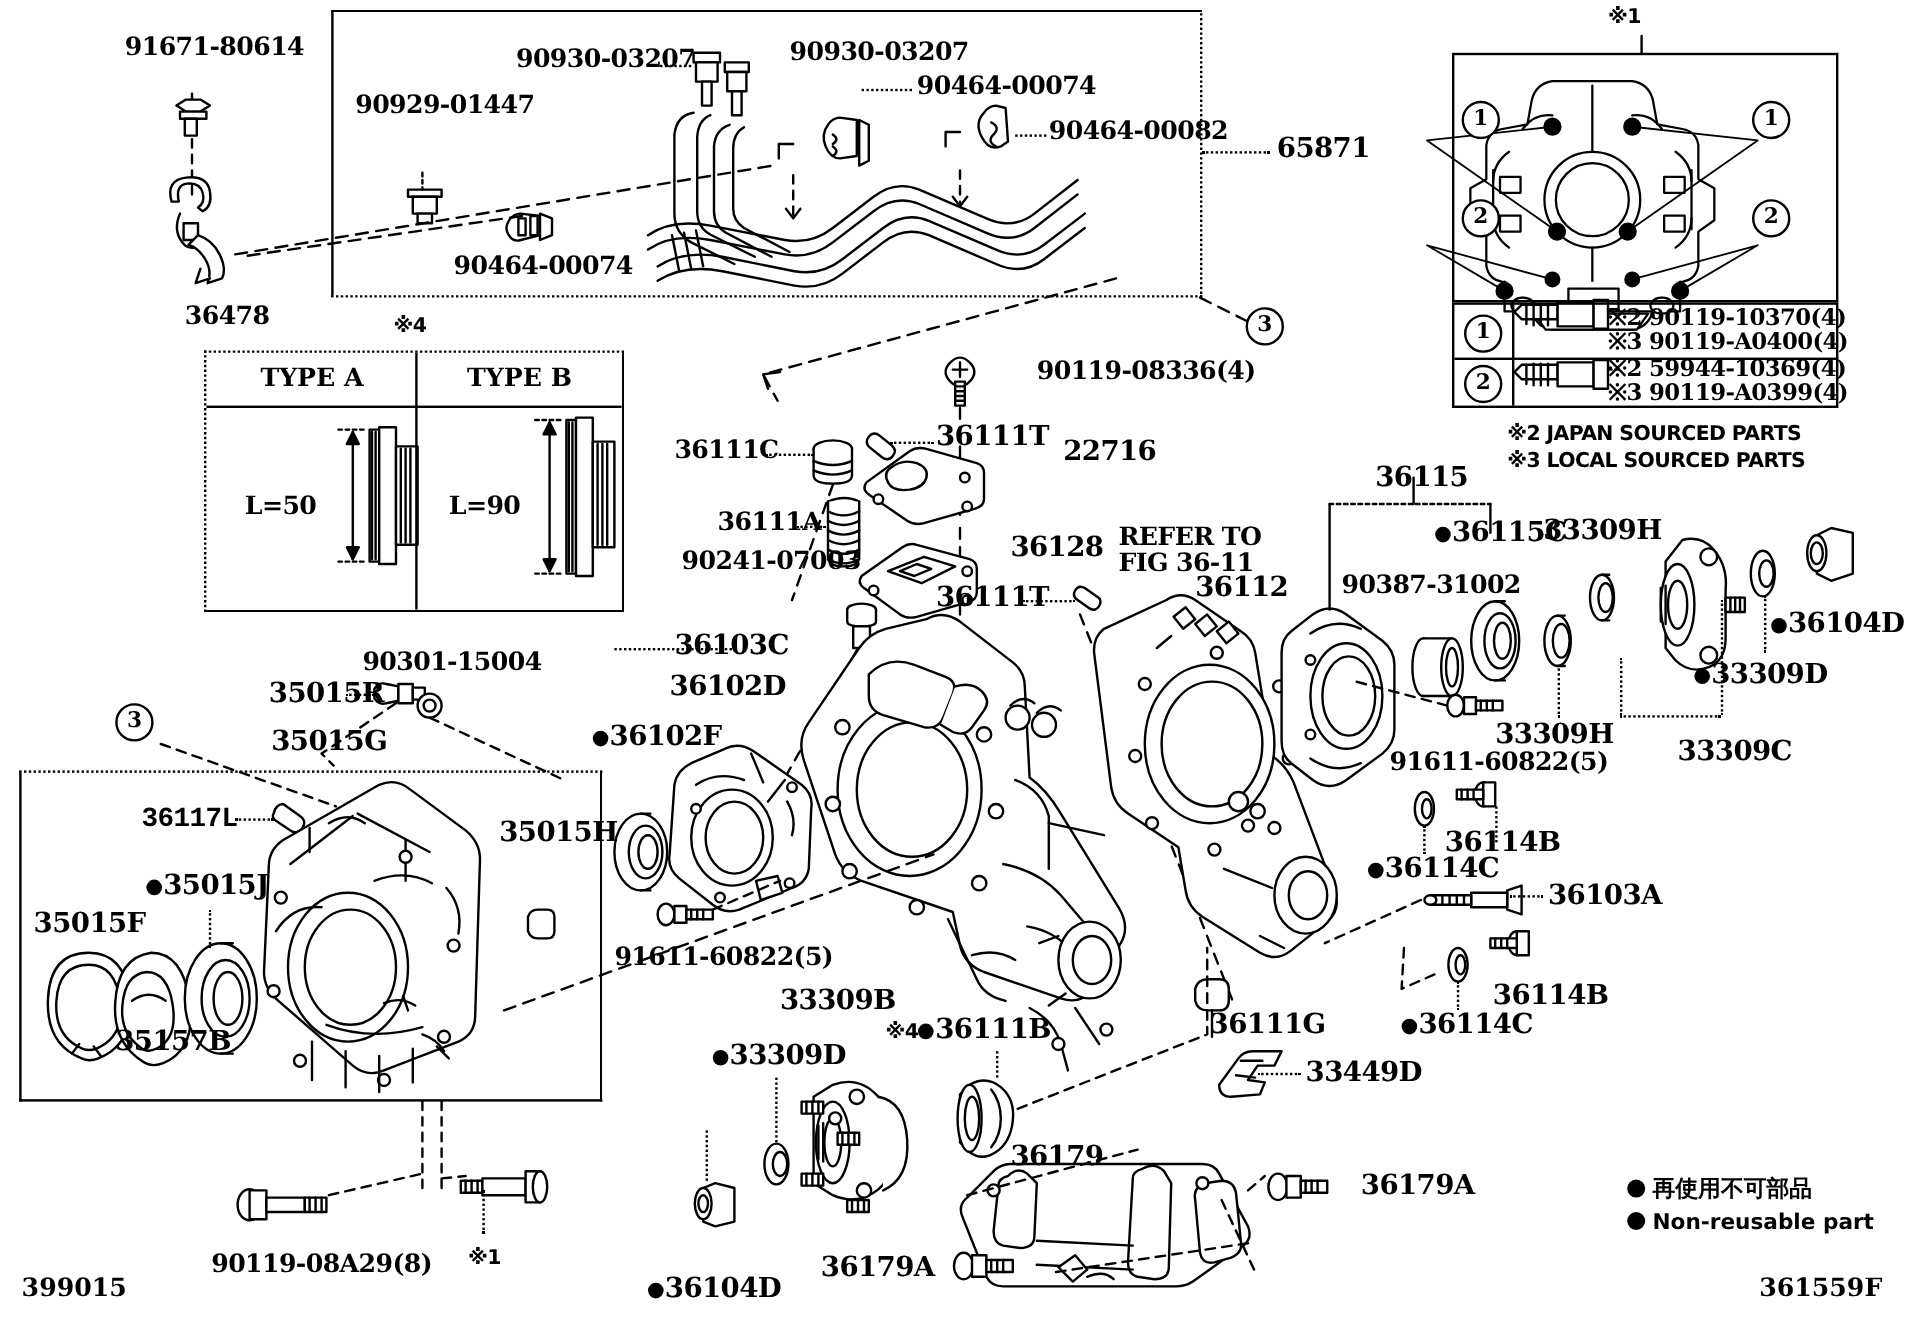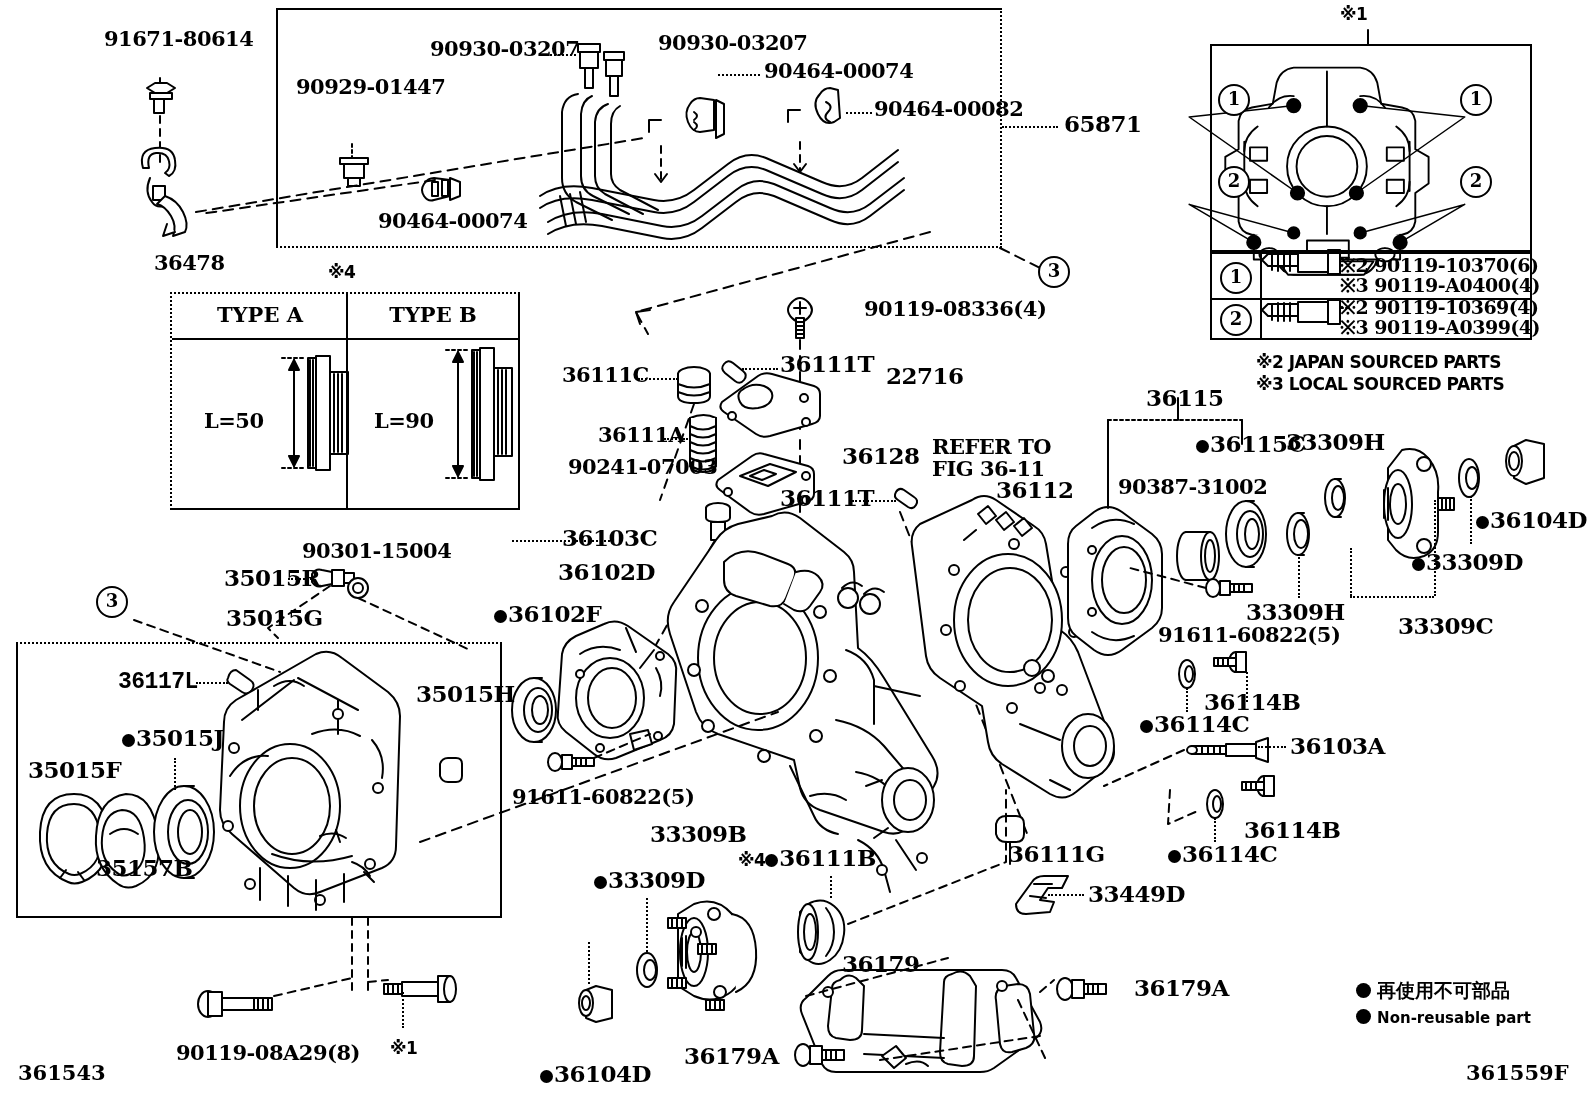--- a/index.html
+++ b/index.html
@@ -24,21 +24,21 @@
   .circnum{position:absolute;width:28px;height:28px;border:2px solid #000;
            border-radius:50%;text-align:center;line-height:25px;font-size:18px;
            font-weight:bold;font-family:"DejaVu Serif",serif;background:#fff;}
 
   .svgwrap{position:absolute;left:0;top:0;width:1592px;height:1099px;
            pointer-events:none;}
   .typecell{position:absolute;text-align:center;font-weight:bold;font-size:21px;}
   .footcode{position:absolute;font-weight:bold;font-size:21px;
             font-family:"DejaVu Serif",serif;}
   .jp{font-family:"DejaVu Sans",sans-serif;font-weight:bold;font-size:19px;}
-  .nru{font-family:"DejaVu Sans",sans-serif;font-weight:bold;font-size:15px;}
+  .nru{font-family:"DejaVu Sans",sans-serif;font-weight:bold;font-size:18px;}
   .srcnote{font-family:"DejaVu Sans",sans-serif;font-weight:bold;font-size:17px;}
   .tbl{position:absolute;border:2px solid #000;box-sizing:border-box;}
 </style>
 </head>
 <body>
 
 <div id="stage">
 
   <svg class="svgwrap" viewBox="0 0 1592 1099" xmlns="http://www.w3.org/2000/svg">
     <g fill="none" stroke="#000" stroke-width="2" stroke-linejoin="round" stroke-linecap="round">
@@ -786,33 +786,33 @@
   <div class="lbl srcnote" style="left:390px;top:1040px;">※1</div>
 
   <div class="typecell" style="left:174px;top:302px;width:172px;">TYPE A</div>
   <div class="typecell" style="left:348px;top:302px;width:170px;">TYPE B</div>
   <div class="lbl" style="left:204px;top:410px;">L=50</div>
   <div class="lbl" style="left:374px;top:410px;">L=90</div>
   <div class="lbl srcnote" style="left:328px;top:264px;">※4</div>
 
   <div class="lbl srcnote" style="left:1340px;top:6px;">※1</div>
 
-  <div class="lbl s" style="left:1340px;top:256px;">※2 90119-10370(6)</div>
+  <div class="lbl s" style="left:1340px;top:256px;">※2 90119-10370(4)</div>
   <div class="lbl s" style="left:1340px;top:276px;">※3 90119-A0400(4)</div>
-  <div class="lbl s" style="left:1340px;top:298px;">※2 90119-10369(4)</div>
+  <div class="lbl s" style="left:1340px;top:298px;">※2 59944-10369(4)</div>
   <div class="lbl s" style="left:1340px;top:318px;">※3 90119-A0399(4)</div>
 
   <div class="lbl srcnote" style="left:1256px;top:354px;">※2 JAPAN SOURCED PARTS</div>
   <div class="lbl srcnote" style="left:1256px;top:376px;">※3 LOCAL SOURCED PARTS</div>
 
   <div style="position:absolute;left:1356px;top:978px;white-space:nowrap;">
     <span class="dot" style="width:15px;height:15px;"></span>
     <span class="jp">再使用不可部品</span>
   </div>
   <div style="position:absolute;left:1356px;top:1008px;white-space:nowrap;">
     <span class="dot" style="width:15px;height:15px;"></span>
     <span class="nru">Non-reusable part</span>
   </div>
 
-  <div class="footcode" style="left:18px;top:1060px;">361543</div>
+  <div class="footcode" style="left:18px;top:1060px;">399015</div>
   <div class="footcode" style="left:1466px;top:1060px;">361559F</div>
 
 </div>
 
 </body></html>

